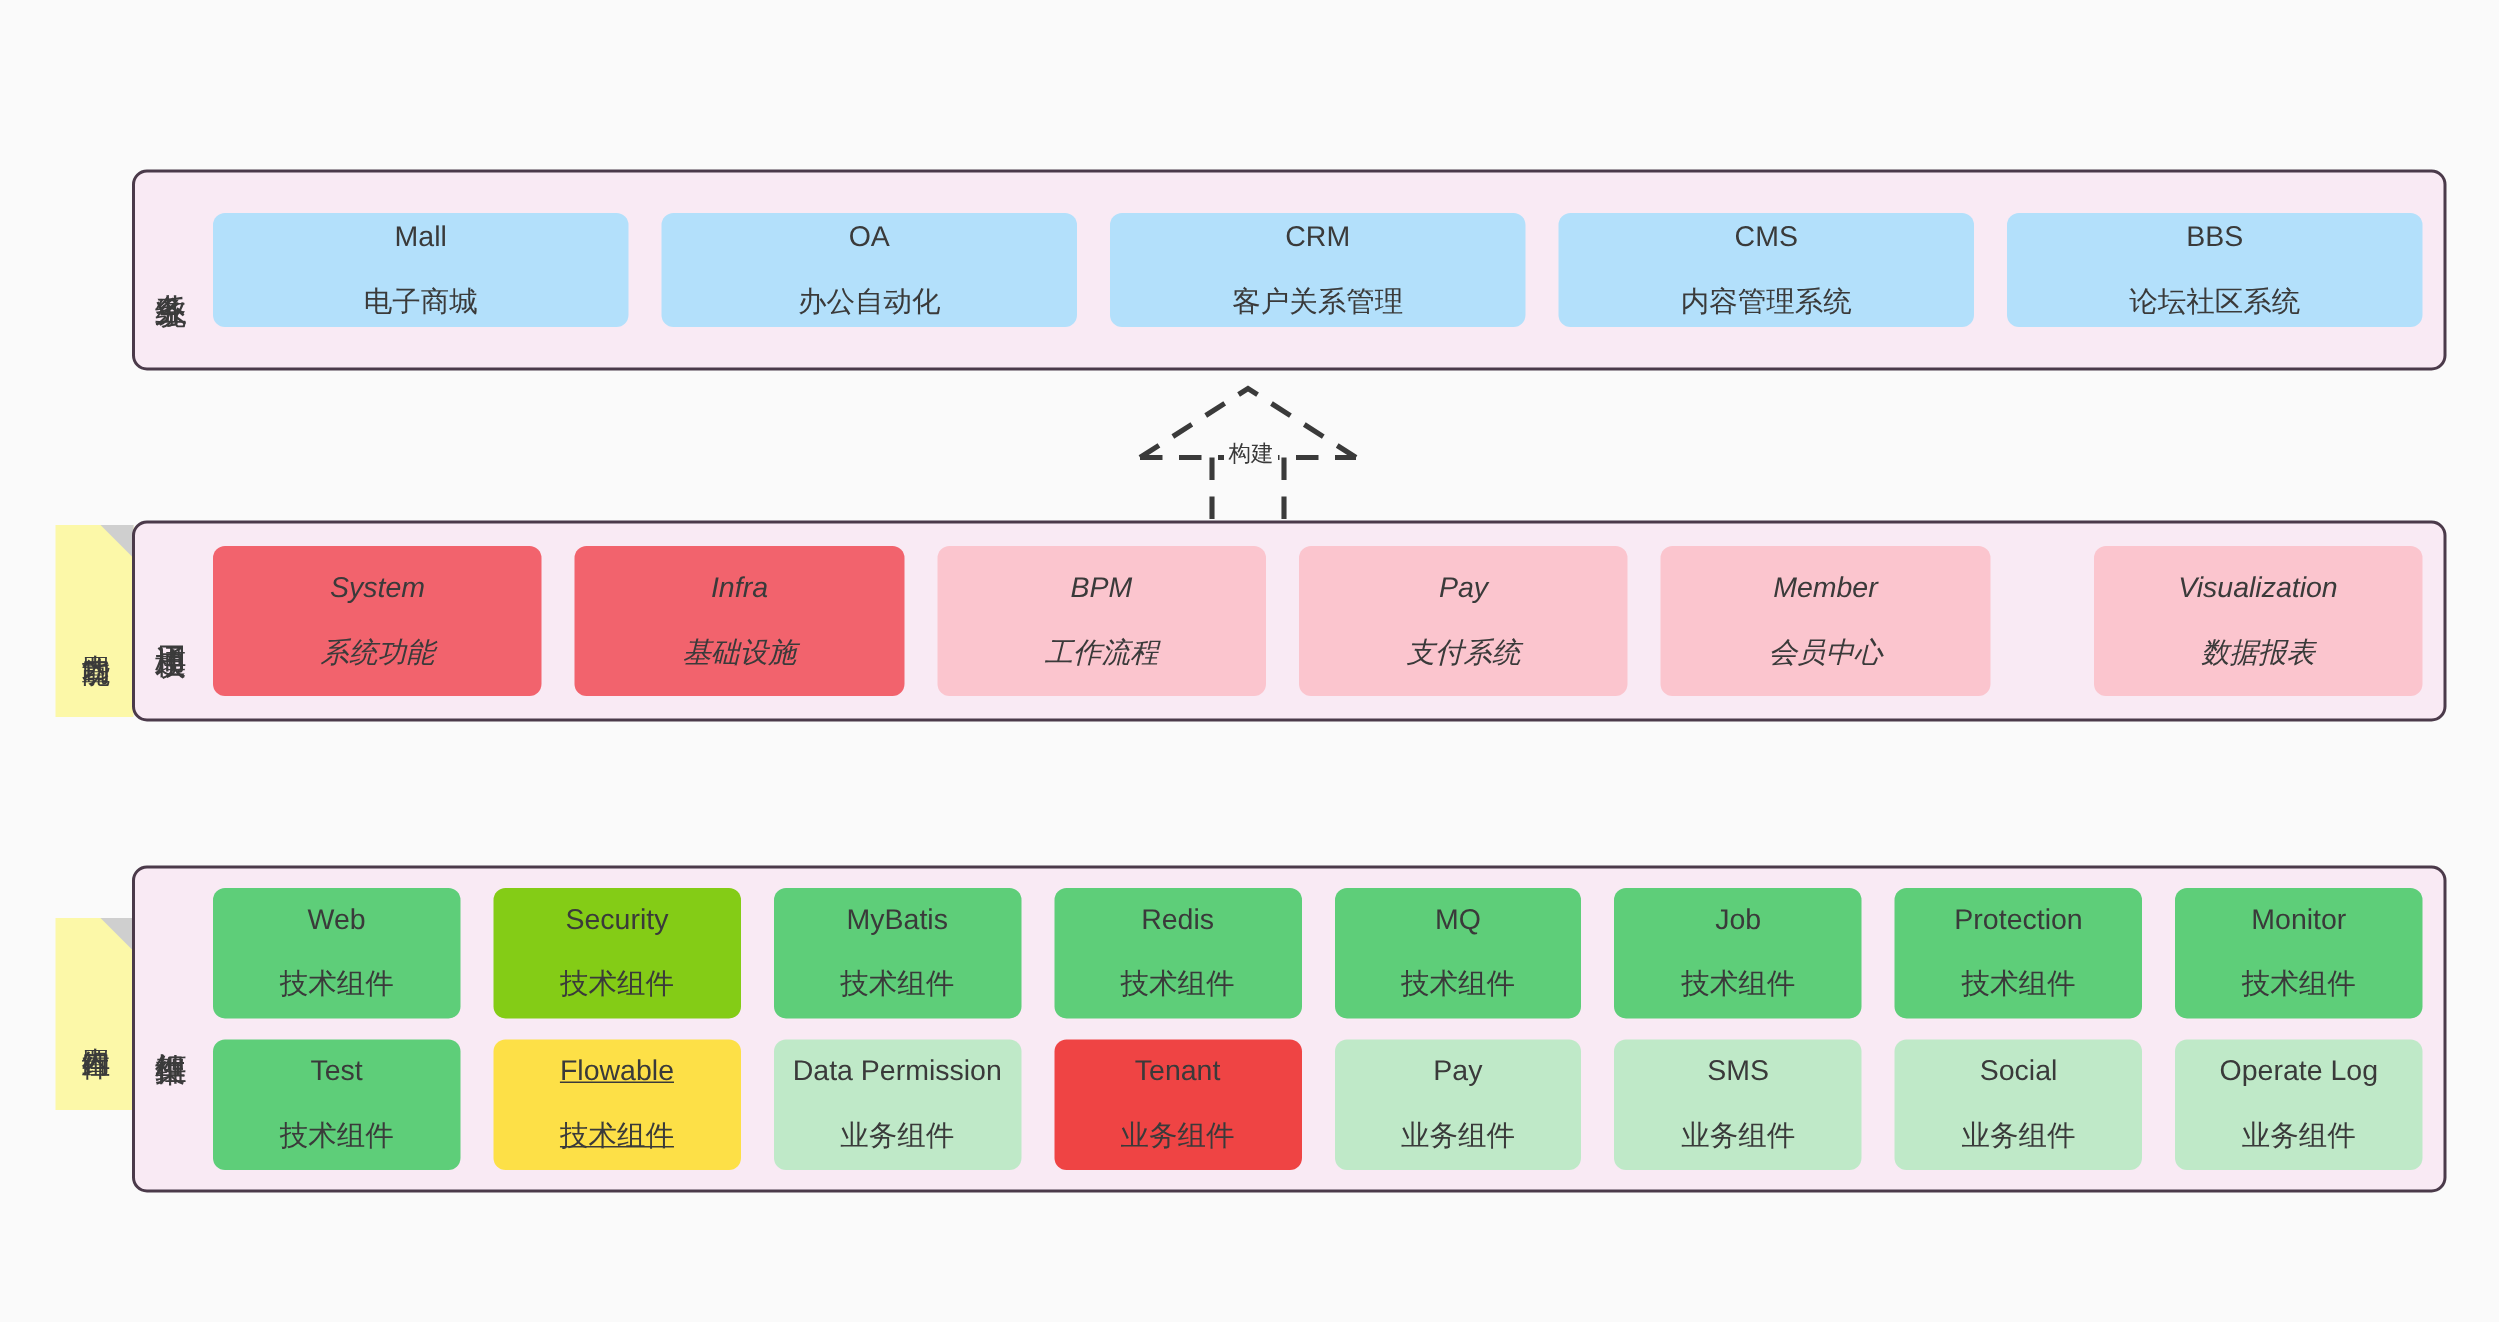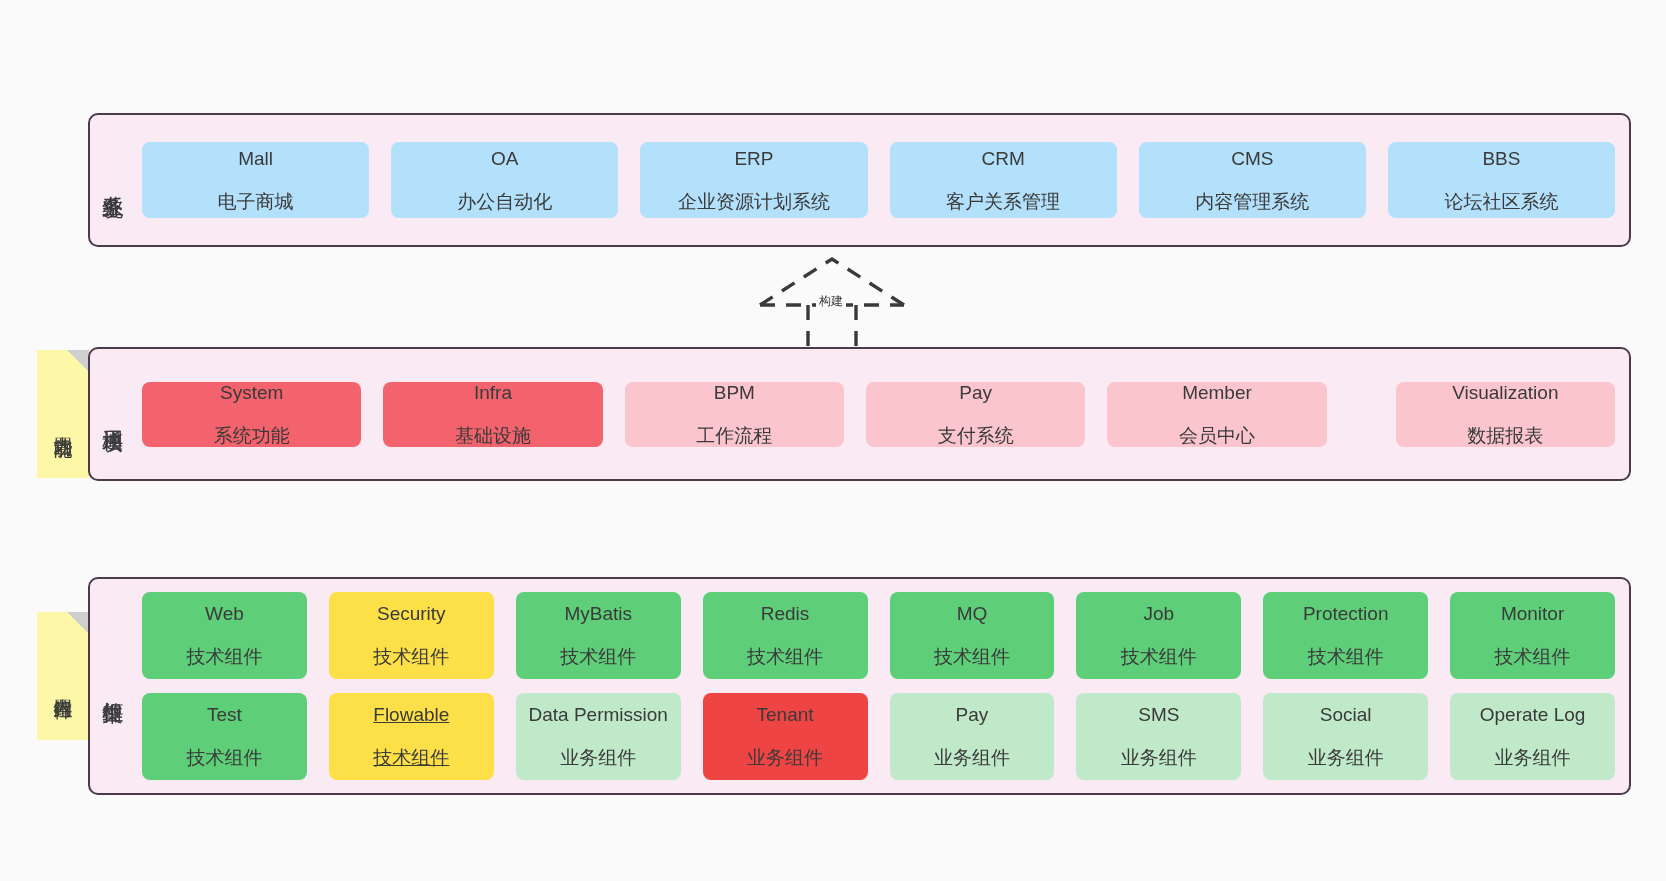--- a/index.html
+++ b/index.html
@@ -68,21 +68,21 @@
     min-width:0;
     gap:19px;
   }
   .cell .t1{display:block;white-space:normal;}
   .cell .t2{display:block;white-space:nowrap;}
 
   
   #panel-business{left:88px;top:113px;width:1543px;height:134px;}
   #panel-business .row{height:76px;}
   #panel-common{left:88px;top:347px;width:1543px;height:134px;}
-  #panel-common .row{height:65px;}
+  #panel-common .row{height:100px;font-style:italic;}
   #panel-framework{left:88px;top:577px;width:1543px;height:218px;}
   #panel-framework .row{height:87px;}
 
   
   .sticky{
     position:absolute;
     background:#fcf8a8;
     width:52px;
     box-sizing:border-box;
     display:flex;
@@ -105,21 +105,21 @@
     border-left:22px solid transparent;
   }
   #sticky-common{left:37px;top:350px;height:128px;}
   #sticky-framework{left:37px;top:612px;height:128px;}
 
   
   .connector{position:absolute;}
   .connector svg{display:block;overflow:visible;}
   .conn-label{
     position:absolute;
-    font-size:12px;
+    font-size:15px;
     color:#3a3a3a;
     background:#fafafa;
     padding:0 3px;
     white-space:nowrap;
     line-height:1;
   }
   #connector-build{left:752px;top:255px;width:160px;height:92px;}
   #connector-build .conn-label{left:64px;top:40px;}
   #connector-impl{left:766px;top:489px;width:160px;height:92px;}
   #connector-impl .conn-label{left:64px;top:40px;}
@@ -133,24 +133,20 @@
     <div class="panel-label">业务系统</div>
     <div class="panel-body">
       <div class="row">
         <div class="cell" style="background: rgb(179, 224, 251);">
           <span class="t1">Mall</span>
           <span class="t2">电子商城</span>
         </div>
         <div class="cell" style="background: rgb(179, 224, 251);">
           <span class="t1">OA</span>
           <span class="t2">办公自动化</span>
-        </div>
-        <div class="cell" style="background: rgb(179, 224, 251);">
-          <span class="t1">ERP</span>
-          <span class="t2">企业资源计划系统</span>
         </div>
         <div class="cell" style="background: rgb(179, 224, 251);">
           <span class="t1">CRM</span>
           <span class="t2">客户关系管理</span>
         </div>
         <div class="cell" style="background: rgb(179, 224, 251);">
           <span class="t1">CMS</span>
           <span class="t2">内容管理系统</span>
         </div>
         <div class="cell" style="background: rgb(179, 224, 251);">
@@ -214,21 +210,21 @@
   </div>
   <div class="panel" id="panel-framework" style="background: rgb(249, 234, 244); border-color: rgb(75, 58, 74);">
     <div class="panel-label">框架组件</div>
     <div class="panel-body">
 
       <div class="row">
         <div class="cell" style="background: rgb(94, 206, 121);">
           <span class="t1">Web</span>
           <span class="t2">技术组件</span>
         </div>
-        <div class="cell" style="background: #fde047;">
+        <div class="cell" style="background: #84cc16;">
           <span class="t1">Security</span>
           <span class="t2">技术组件</span>
         </div>
         <div class="cell" style="background: rgb(94, 206, 121);">
           <span class="t1">MyBatis</span>
           <span class="t2">技术组件</span>
         </div>
         <div class="cell" style="background: rgb(94, 206, 121);">
           <span class="t1">Redis</span>
           <span class="t2">技术组件</span>

